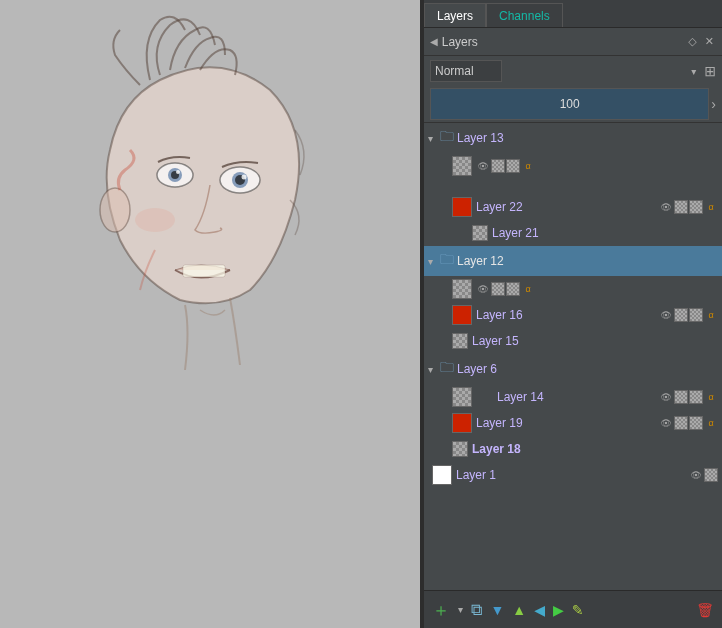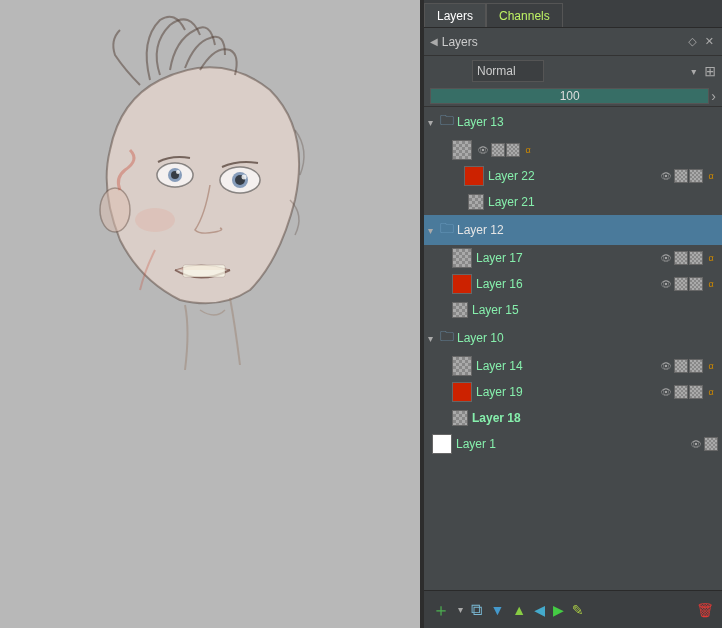--- a/index.html
+++ b/index.html
@@ -63,21 +63,21 @@
       height: 24px;
       display: flex;
       align-items: center;
     }
     .tab.active {
       background: #45494b;
       color: #fff;
     }
     .tab.inactive {
       background: #3c3f41;
-      color: #bef264;
+      color: #14b8a6;
       justify-content: flex-end;
     }
 
     
     .panel-header {
       display: flex;
       align-items: center;
       justify-content: space-between;
       padding: 4px 6px;
       background: #45494b;
@@ -102,21 +102,20 @@
       padding: 1px 2px;
     }
 
     
     .blend-row {
       display: flex;
       align-items: center;
       padding: 4px 6px;
       gap: 4px;
       background: #45494b;
-      margin-left: 42px;
     }
     .blend-select {
       flex: 1;
       background: #3c3f41;
       border: 1px solid #555;
       color: #ccc;
       padding: 2px 4px;
       font-size: 12px;
       height: 22px;
       appearance: none;
@@ -149,22 +148,22 @@
     .opacity-row {
       display: flex;
       align-items: center;
       padding: 2px 6px;
       background: #45494b;
       border-bottom: 1px solid #333;
     }
     .opacity-slider-wrapper {
       flex: 1;
       position: relative;
-      height: 16px;
-      background: #14532d;
+      height: 32px;
+      background: #0f172a;
       border: 1px solid #555;
       display: flex;
       align-items: center;
     }
     .opacity-fill {
       position: absolute;
       left: 0;
       top: 0;
       bottom: 0;
       background: #5a8a9f;
@@ -255,21 +254,21 @@
       background-position: 0 0, 0 3px, 3px -3px, -3px 0px;
       background-color: #aaa;
     }
     .layer-thumb.red {
       background: #cc2200;
     }
 
     .layer-name {
       flex: 1;
       font-size: 12px;
-      color: #86efac;
+      color: #c4b5fd;
       white-space: nowrap;
       overflow: hidden;
       text-overflow: ellipsis;
     }
 
     .layer-icons {
       display: flex;
       align-items: center;
       gap: 1px;
       flex-shrink: 0;
@@ -435,45 +434,44 @@
     <div class="layer-item" style="padding-left:28px;">
       <div class="layer-thumb checkerboard"></div>
       <div class="layer-icons">
         <div class="layer-icon-small">👁</div>
         <div class="layer-mini-thumb checker"></div>
         <div class="layer-mini-thumb checker"></div>
         <div class="layer-icon-small" style="color:#cc8800;">α</div>
       </div>
     </div>
 
-    <div class="layer-item" style="padding-left:40px;">
+    <div class="layer-item" style="padding-left:28px;margin-top:15px;">
       <div class="layer-thumb red"></div>
       <span class="layer-name">Layer 22</span>
       <div class="layer-icons">
         <div class="layer-icon-small">👁</div>
         <div class="layer-mini-thumb checker"></div>
         <div class="layer-mini-thumb checker"></div>
         <div class="layer-icon-small" style="color:#cc8800;">α</div>
       </div>
     </div>
 
-    <div class="layer-item" style="padding-left:44px;">
+    <div class="layer-item" style="padding-left:32px;margin-left:16px;">
       <div class="layer-thumb checkerboard" style="width:16px;height:16px;"></div>
       <span class="layer-name">Layer 21</span>
     </div>
 
     <div class="layer-group-header selected" style="background:#4a7a9b;">
       <span class="collapse-arrow">▾</span>
       <span class="folder-icon">🗀</span>
       <span class="layer-name" style="color:#e5e5e5;">Layer 12</span>
     </div>
 
     <div class="layer-item" style="padding-left:28px;">
       <div class="layer-thumb checkerboard"></div>
-      <span class="layer-name">Layer 17</span>
       <div class="layer-icons">
         <div class="layer-icon-small">👁</div>
         <div class="layer-mini-thumb checker"></div>
         <div class="layer-mini-thumb checker"></div>
         <div class="layer-icon-small" style="color:#cc8800;">α</div>
       </div>
     </div>
 
     <div class="layer-item" style="padding-left:28px;">
       <div class="layer-thumb red"></div>
@@ -487,24 +485,24 @@
     </div>
 
     <div class="layer-item" style="padding-left:28px;align-items:center;">
       <div class="layer-thumb checkerboard" style="width:16px;height:16px;"></div>
       <span class="layer-name">Layer 15</span>
     </div>
 
     <div class="layer-group-header">
       <span class="collapse-arrow">▾</span>
       <span class="folder-icon">🗀</span>
-      <span class="layer-name">Layer 10</span>
-    </div>
-
-    <div class="layer-item" style="padding-left:28px;">
+      <span class="layer-name">Layer 6</span>
+    </div>
+
+    <div class="layer-item" style="padding-left:28px;gap:21px;">
       <div class="layer-thumb checkerboard"></div>
       <span class="layer-name">Layer 14</span>
       <div class="layer-icons">
         <div class="layer-icon-small">👁</div>
         <div class="layer-mini-thumb checker"></div>
         <div class="layer-mini-thumb checker"></div>
         <div class="layer-icon-small" style="color:#cc8800;">α</div>
       </div>
     </div>
 

